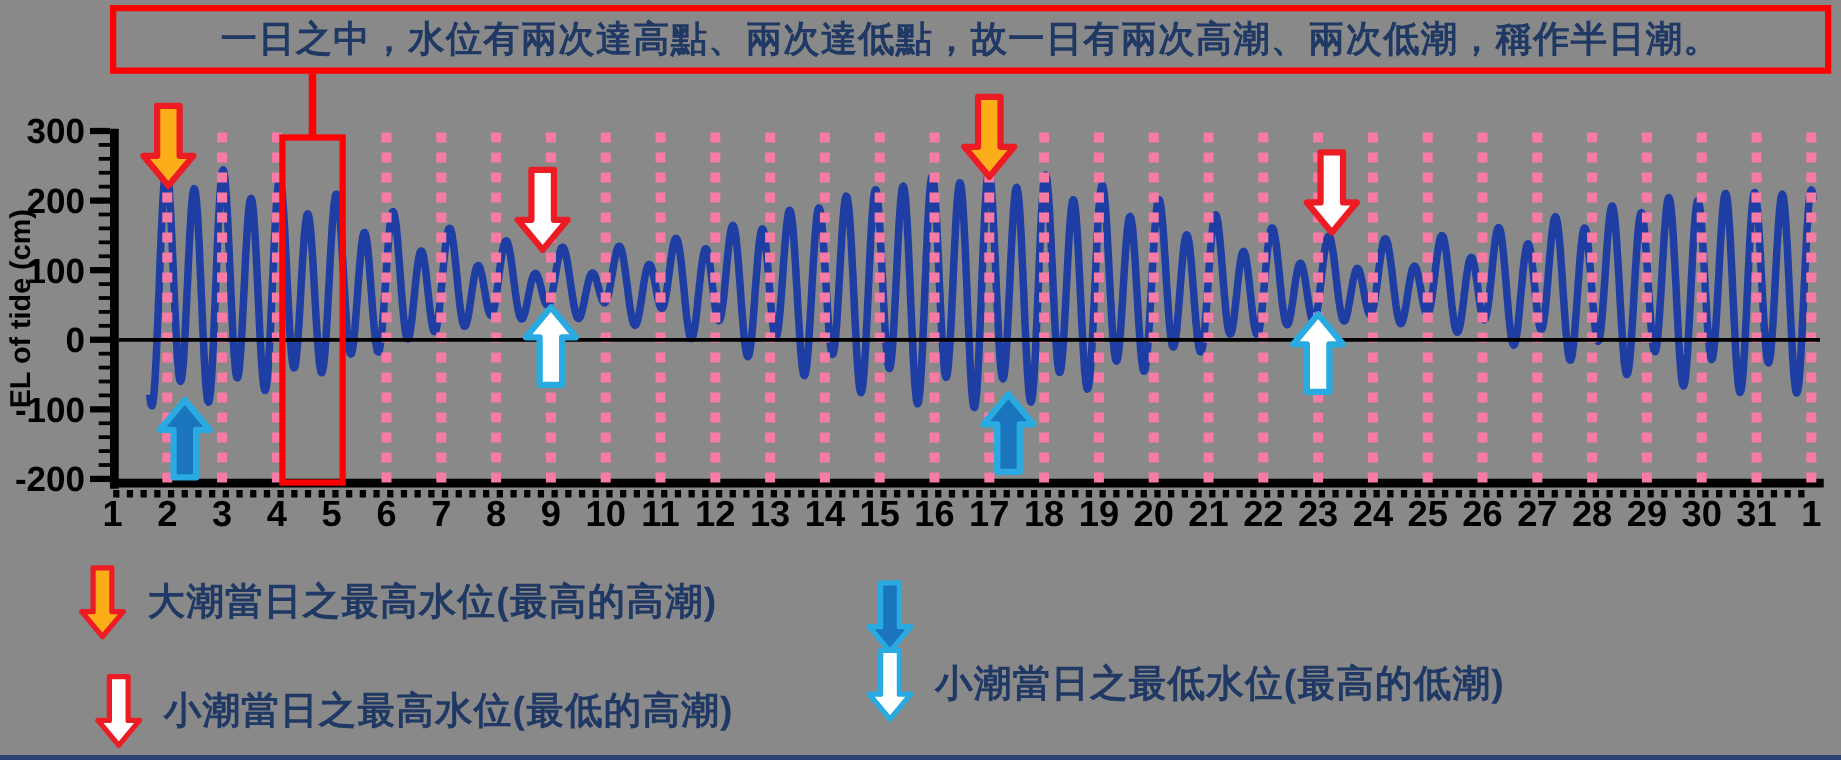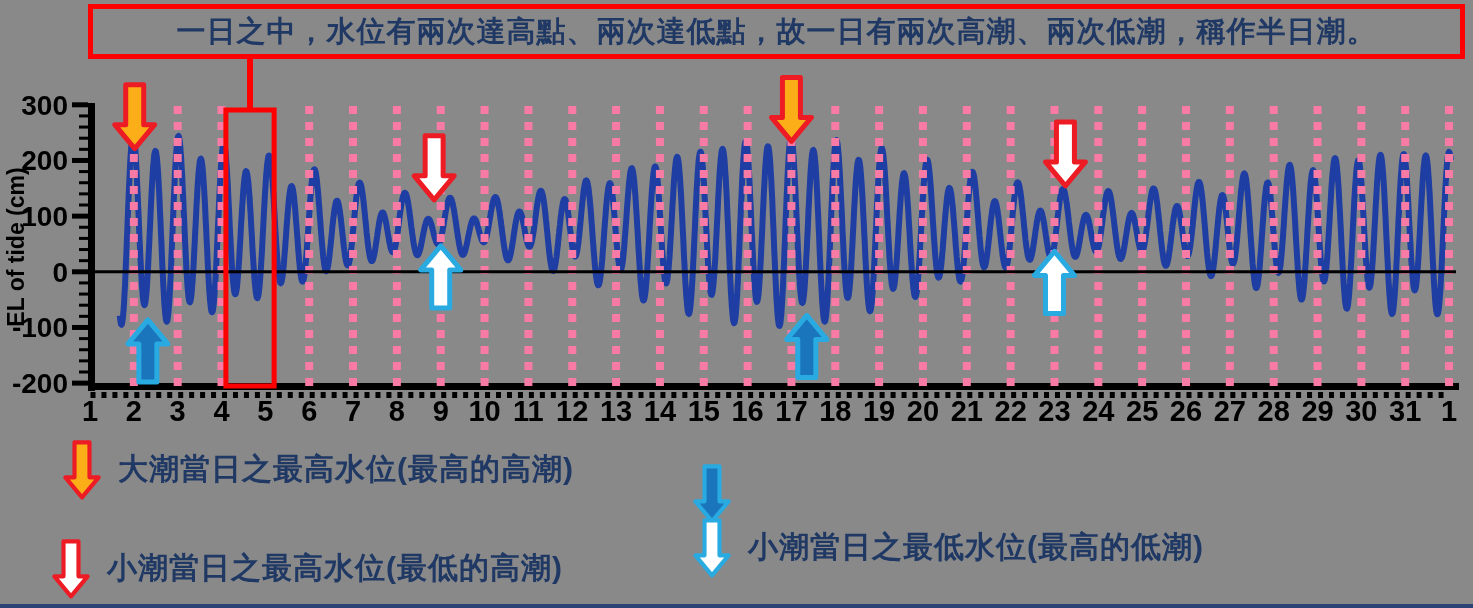--- a/index.html
+++ b/index.html
@@ -24,23 +24,23 @@
   #chart{position:absolute;left:0;top:0;}
   .ytick{font:bold 28px "Liberation Sans","DejaVu Sans",sans-serif;fill:#000;}
   .xtick{font:bold 29px "Liberation Sans","DejaVu Sans",sans-serif;fill:#000;}
   .ylabel{font:bold 23px "Liberation Sans","DejaVu Sans",sans-serif;fill:#000;}
   .legend-item{
     position:absolute;display:flex;align-items:center;gap:16px;height:74px;
   }
   .legend-item .label{
     color:#1F3864;font-size:30px;font-weight:bold;letter-spacing:1px;white-space:nowrap;
   }
-  #legend-item-0{left:62px;top:432px;}
+  #legend-item-0{left:62px;top:444px;}
   #legend-item-1{left:692px;top:456px;}
-  #legend-item-2{left:51px;top:531px;}
+  #legend-item-2{left:75px;top:531px;}
   #legend-item-3{left:692px;top:510px;}
   #bottom-strip{
     position:absolute;left:0;top:604px;width:1473px;height:4px;background:#2B4373;
   }
 </style>
 </head>
 <body>
 
 <div id="page">
 

